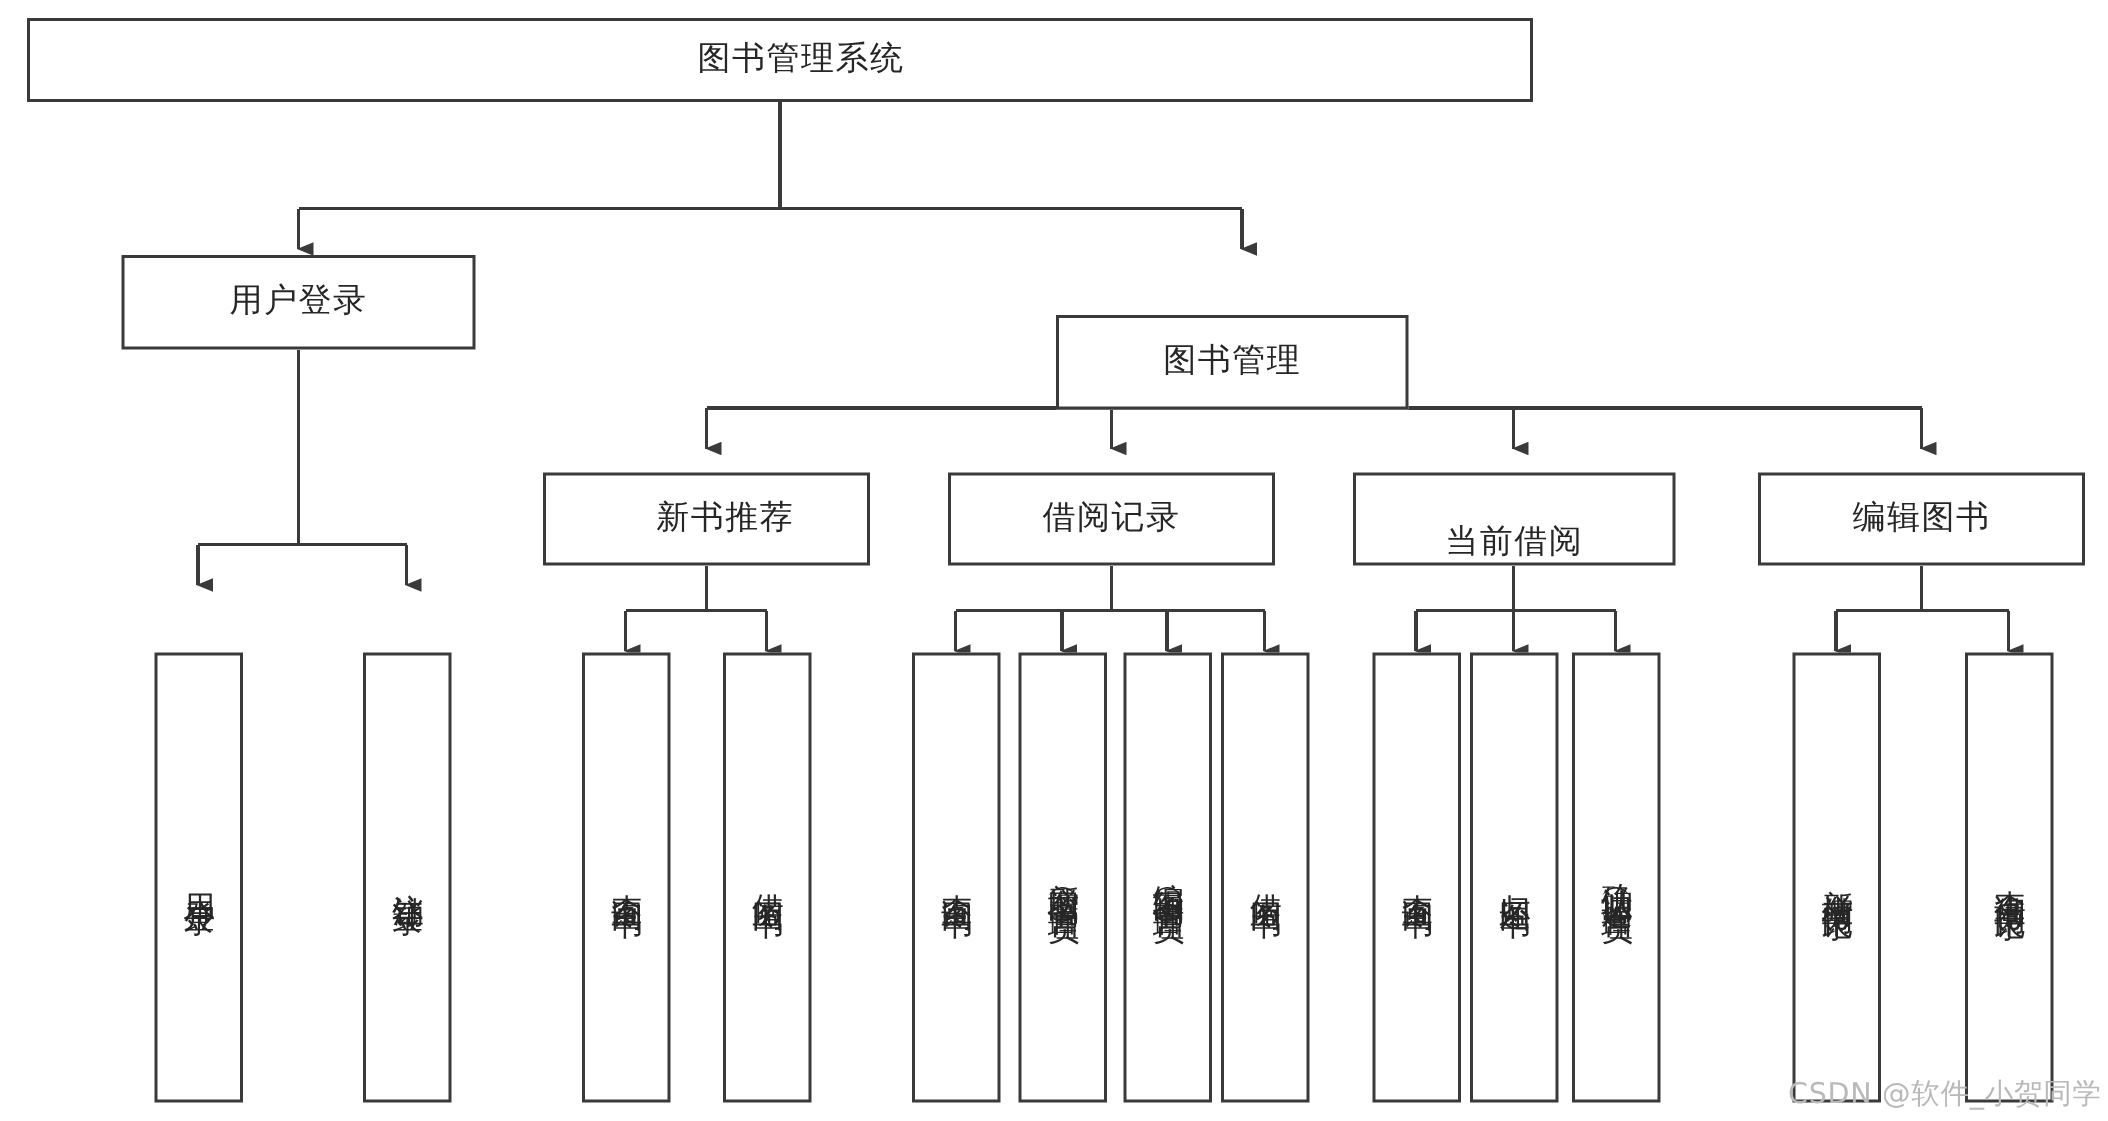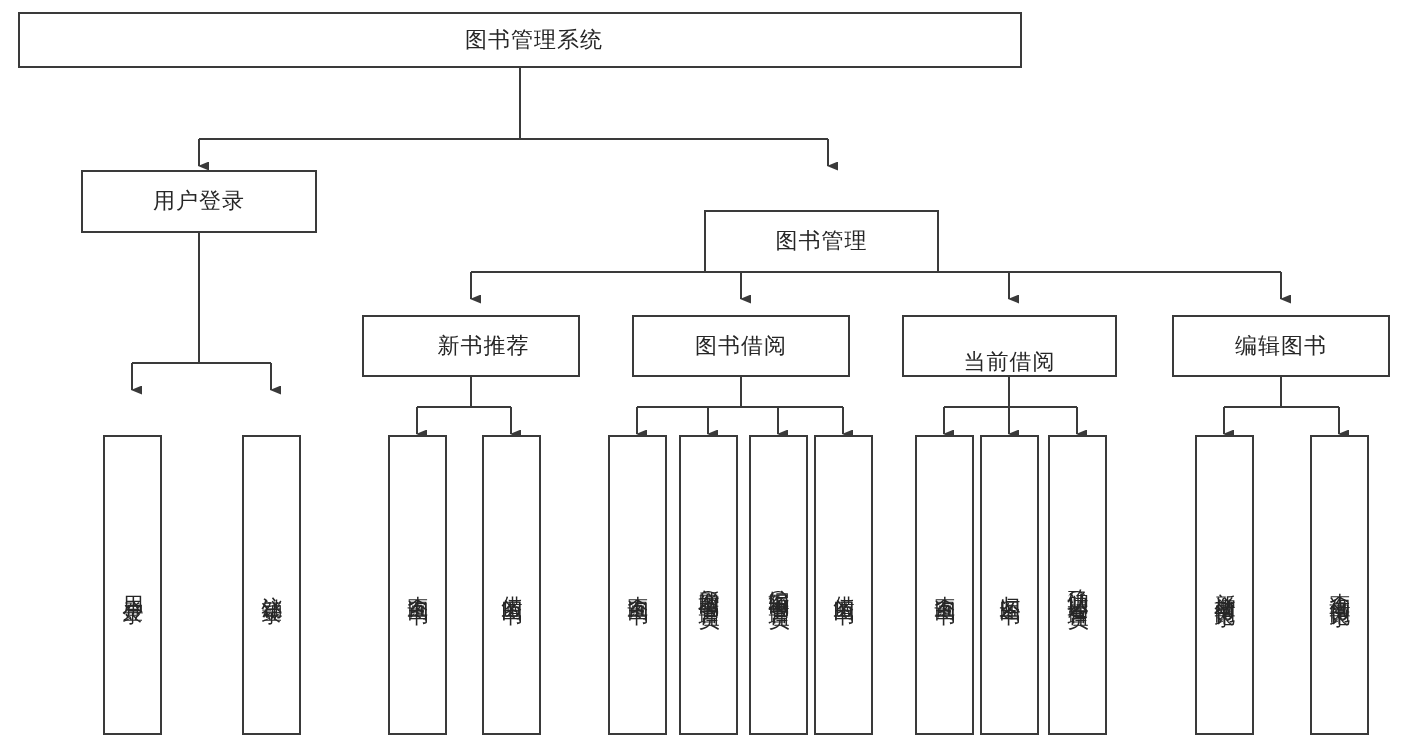--- a/index.html
+++ b/index.html
@@ -120,21 +120,21 @@
       <div class="node horiz" style="left: 81px; top: 170px; width: 236px; height: 63px;">
         <span class="label">用户登录</span>
       </div>
       <div class="node horiz" style="left: 704px; top: 170px; width: 235px; height: 63px; margin-top: 40px;">
         <span class="label">图书管理</span>
       </div>
       <div class="node horiz" style="left: 362px; top: 315px; width: 218px; height: 62px; padding-left: 25px;">
         <span class="label">新书推荐</span>
       </div>
       <div class="node horiz" style="left: 632px; top: 315px; width: 218px; height: 62px;">
-        <span class="label">图书借阅</span>
+        <span class="label">借阅记录</span>
       </div>
       <div class="node horiz" style="left: 902px; top: 315px; width: 215px; height: 62px; align-items: flex-end;">
         <span class="label">当前借阅</span>
       </div>
       <div class="node horiz" style="left: 1172px; top: 315px; width: 218px; height: 62px;">
         <span class="label">编辑图书</span>
       </div>
       <div class="node vert" style="left: 103px; top: 435px; width: 59px; height: 300px;">
         <span class="label">用户登录</span>
       </div>
@@ -169,14 +169,15 @@
         <span class="label">确认归还（管理员）</span>
       </div>
       <div class="node vert" style="left: 1195px; top: 435px; width: 59px; height: 300px;">
         <span class="label">新增借阅记录</span>
       </div>
       <div class="node vert" style="left: 1310px; top: 435px; width: 59px; height: 300px;">
         <span class="label">查询借阅记录</span>
       </div>
     </div>
 
+  <div class="watermark" style="left: 1192px; top: 716px;">CSDN @软件_小贺同学</div>
 
 </div>
 
 </body></html>

